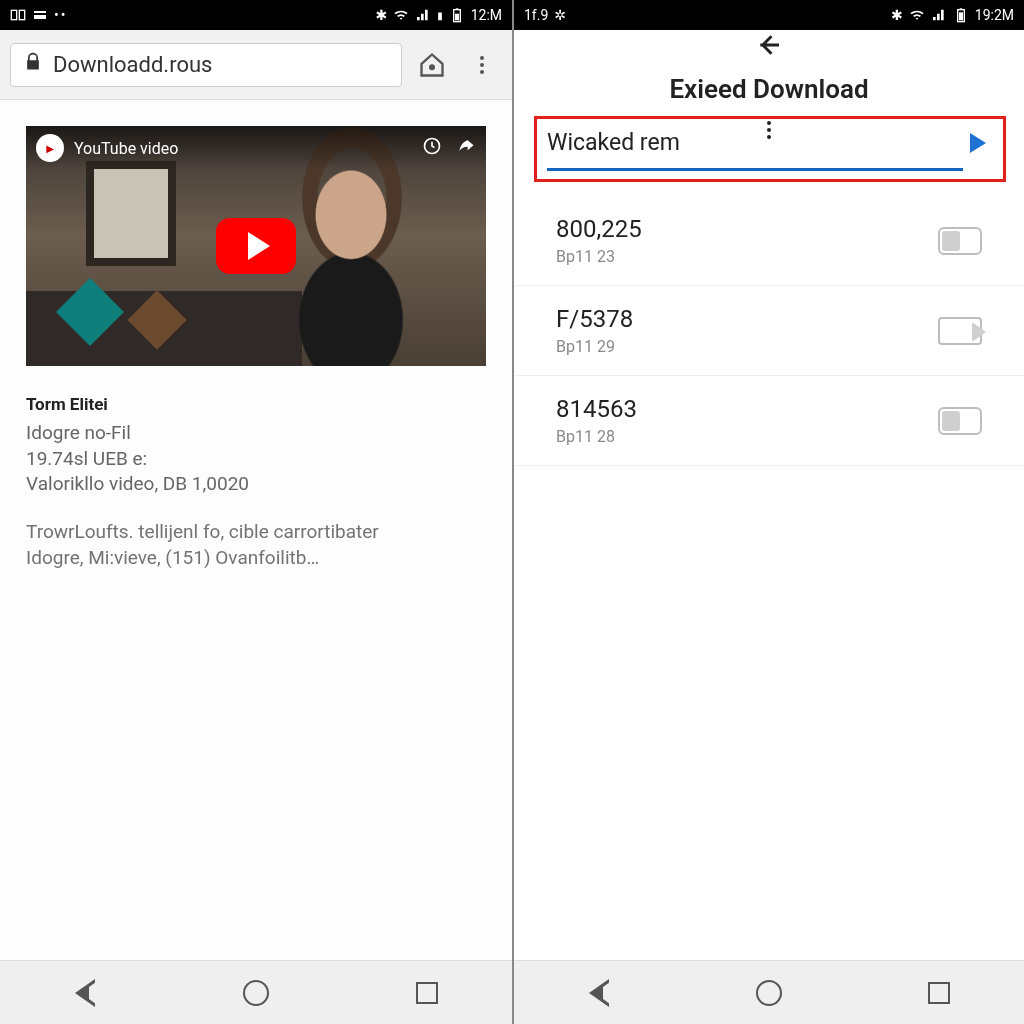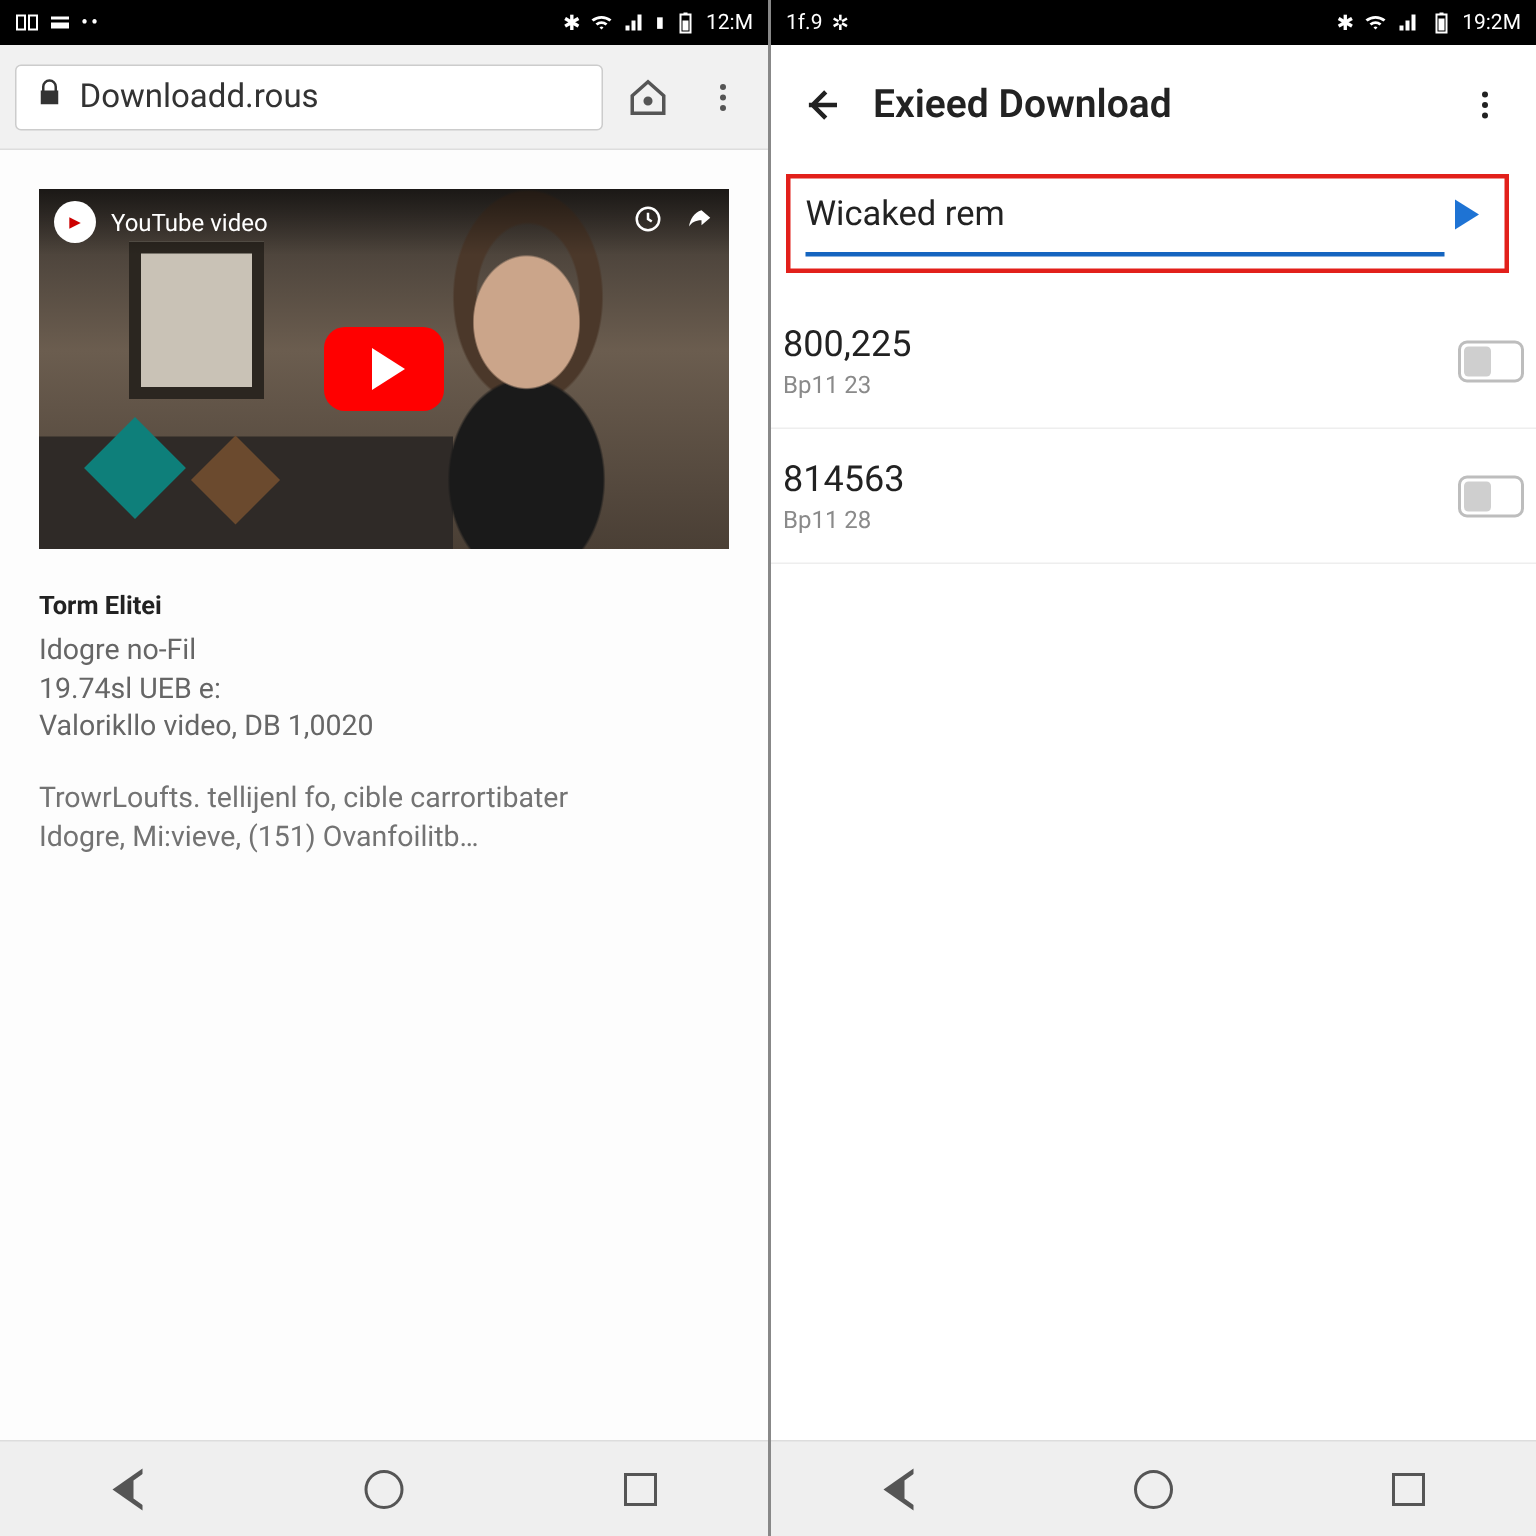--- a/index.html
+++ b/index.html
@@ -128,43 +128,44 @@
   .video-meta  { font-size:19px; color:#666; line-height:1.35; margin-left:26px; }
   .video-desc  { font-size:19px; color:#737373; line-height:1.35; margin:22px 26px 0 26px; }
 
   
   .app-bar {
     height: 80px;
     display: flex;
     align-items: center;
     padding: 0 14px;
     gap: 14px;
+    flex-direction: column;
   }
   .app-title { font-size:26px; font-weight:600; color:#222; flex:1; }
 
   .search-row {
-    margin: 6px 18px 14px 10px;
+    margin: 6px 18px 14px 20px;
     border: 3px solid #e2201b;
     padding: 6px 10px 0 10px;
     height: 66px;
     display:flex; align-items:flex-start; justify-content:space-between;
   }
   .search-inner { flex:1; }
   .search-text { font-size:23px; color:#222; padding-top:4px;}
   .search-underline { height:3px; background:#1565c0; margin-top:12px; }
   .search-icon-box { width:30px; display:flex; align-items:center; justify-content:center; padding-top:8px;}
   .search-icon-box:before {
      content:""; display:block; width:0;height:0;
      border-left:16px solid #1e73d4; border-top:10px solid transparent; border-bottom:10px solid transparent;
   }
 
   .list { }
   .list-item {
     display:flex; align-items:center; justify-content:space-between;
-    padding: 14px 8px;
+    padding: 14px 42px;
     border-bottom: 1px solid #eee;
     min-height:90px;
   }
   .li-text .li-title { font-size:24px; color:#222; }
   .li-text .li-sub   { font-size:16px; color:#8a8a8a; margin-top:4px; }
   .li-toggle {
     width:44px; height:28px; border:2px solid #bdbdbd; border-radius:6px;
     position:relative; background:#fff;
   }
   .li-toggle:after {
@@ -372,20 +373,27 @@
   <div class="list">
     <div class="list-item">
       <div class="li-text">
         <div class="li-title">800,225</div>
         <div class="li-sub">Bp11 23</div>
       </div>
       <div class="li-toggle"></div>
     </div>
     <div class="list-item">
       <div class="li-text">
+        <div class="li-title">F/5378</div>
+        <div class="li-sub">Bp11 29</div>
+      </div>
+      <div class="li-toggle play"></div>
+    </div>
+    <div class="list-item">
+      <div class="li-text">
         <div class="li-title">814563</div>
         <div class="li-sub">Bp11 28</div>
       </div>
       <div class="li-toggle"></div>
     </div>
   </div>
 
   <div style="flex:1"></div>
 
   <div class="nav-bar">

